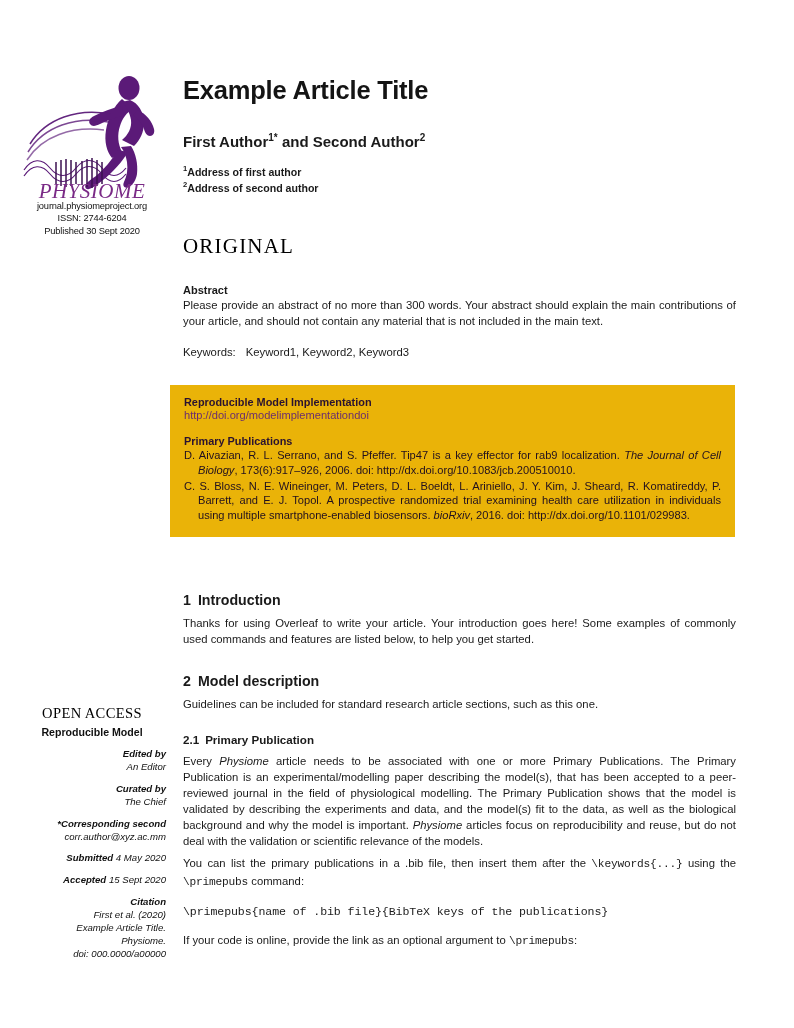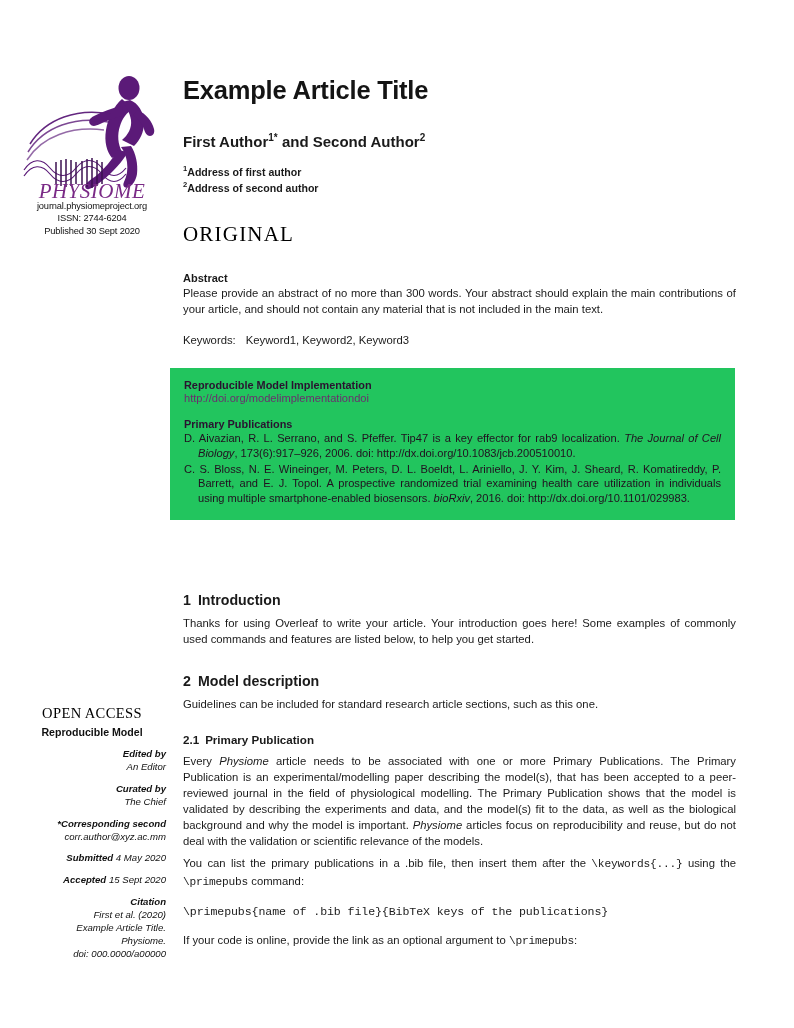--- a/index.html
+++ b/index.html
@@ -107,21 +107,21 @@
     font-size: 10.6px;
     line-height: 1.32;
     font-weight: 600;
   }
   .addresses sup { font-size: 7.6px; }
 
   .orig-head {
     font-family: "Liberation Serif", serif;
     font-size: 21px;
     letter-spacing: 1.2px;
-    margin-top: 27px;
+    margin-top: 39px;
     color: #000;
   }
 
   .abs-head {
     font-size: 11px;
     font-weight: bold;
     margin-top: 25px;
   }
   .abs-body {
     font-size: 11.3px;
@@ -132,25 +132,25 @@
   .keywords {
     font-size: 11.3px;
     margin-top: 17px;
   }
   .keywords .kw-label { margin-right: 10px; }
 
   
   .pub-box {
     position: absolute;
     left: 170px;
-    top: 368px;
+    top: 385px;
     width: 565px;
     box-sizing: border-box;
     padding: 11px 14px 14px 14px;
-    background: #22c55e;
+    background: #eab308;
   }
   .pb-head {
     font-size: 10.9px;
     font-weight: bold;
     color: #2a1230;
   }
   .pb-link {
     font-size: 11.1px;
     color: #6b2e6e;
     margin-top: 1px;

